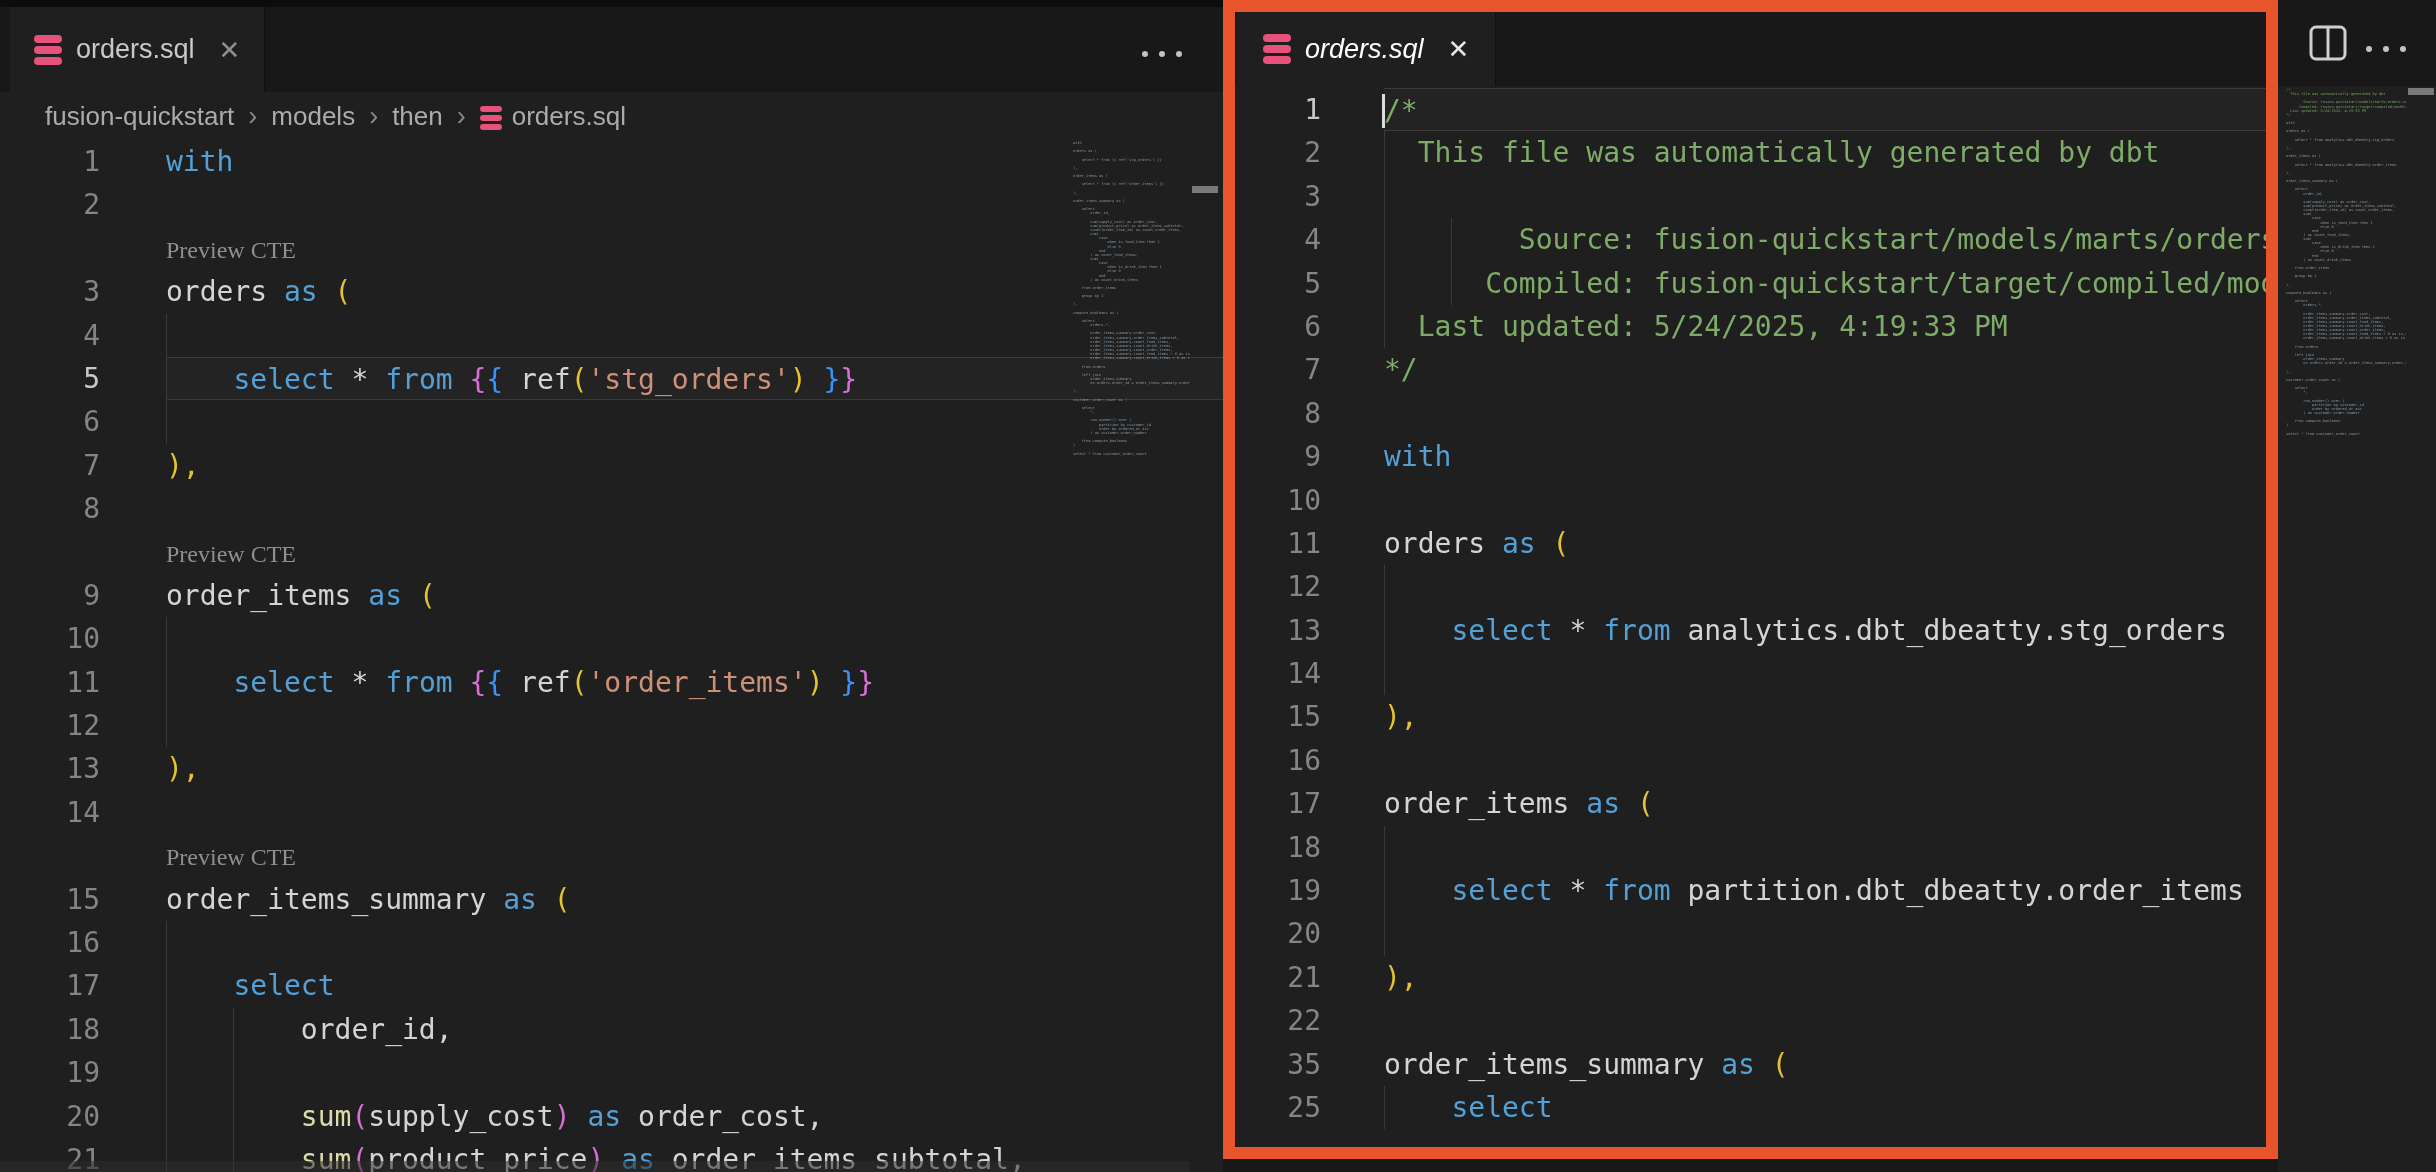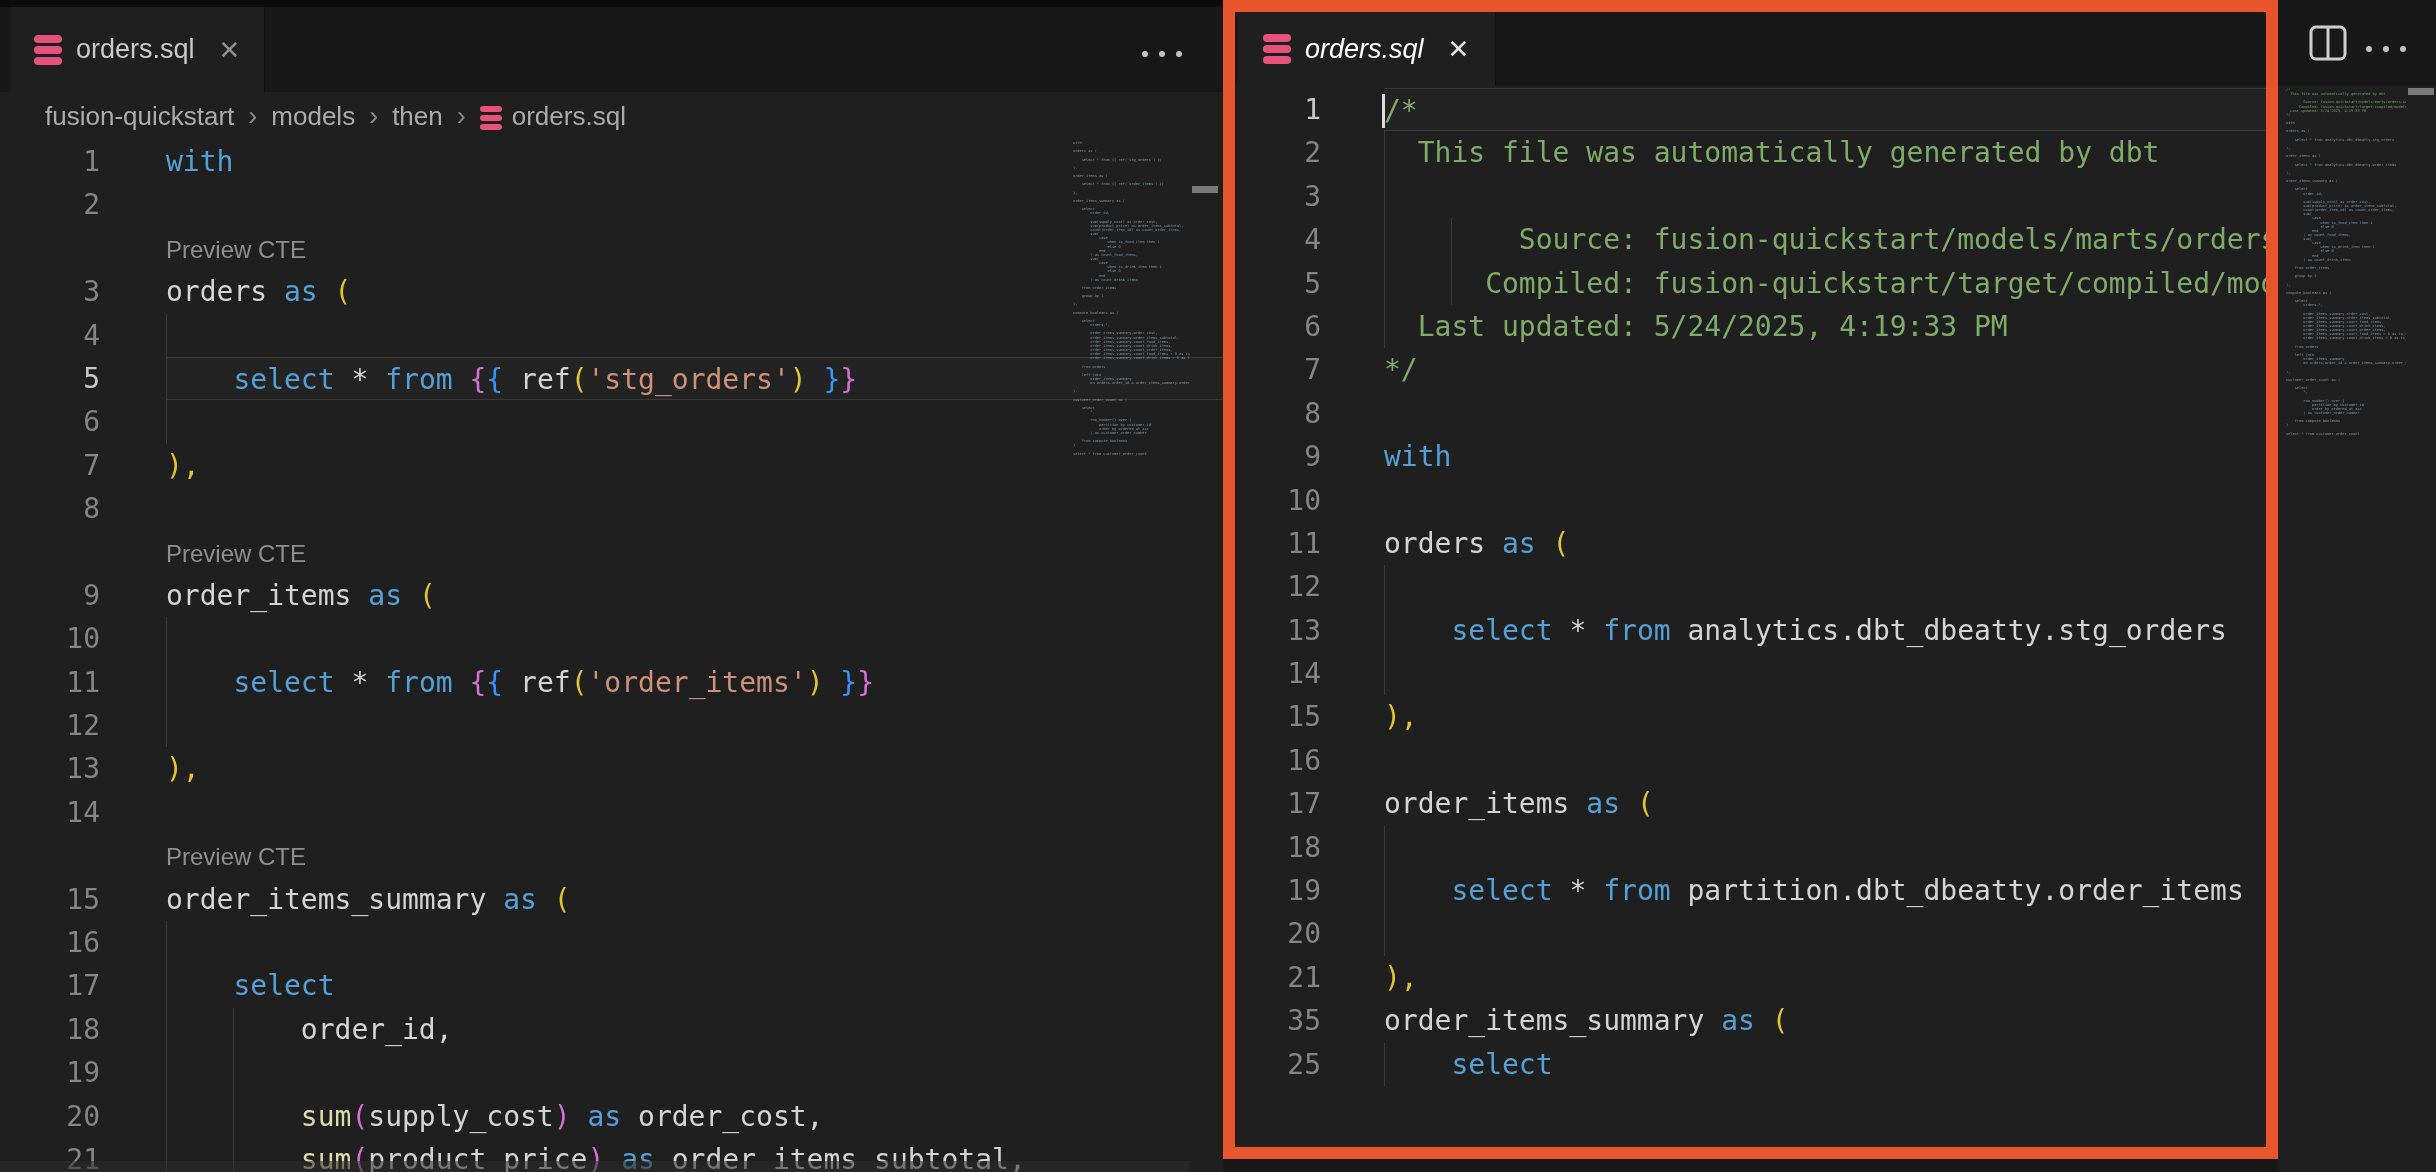--- a/index.html
+++ b/index.html
@@ -30,21 +30,21 @@
 
   
   .rows{position:absolute;overflow:hidden;font-family:"DejaVu Sans Mono","Liberation Mono",monospace;}
   .row{height:43.4px;display:flex;position:relative;}
   .gut{flex:0 0 100px;text-align:right;color:var(--line_number);
        font-size:28px;line-height:43.4px;}
   .gut.on{color:var(--line_number_active);}
   .code{margin-left:66px;flex:1;white-space:pre;position:relative;color:var(--foreground);
         font-size:28px;line-height:43.4px;}
   .code.cur{border-top:1.5px solid #3a3a3a;border-bottom:1.5px solid #3a3a3a;background:rgba(255,255,255,0.018);}
-  .lens{padding-left:166px;font-family:Liberation Sans, sans-serif;font-size:24px;
+  .lens{padding-left:166px;font-family:Liberation Serif, serif;font-size:24px;
         line-height:46px;color:var(--codelens);}
   .ig{position:absolute;top:0;bottom:0;width:1px;background:var(--guide);}
   .tk-k{color:var(--keyword);} .tk-f{color:var(--foreground);} .tk-cm{color:var(--comment);}
   .tk-s{color:var(--string);} .tk-fn{color:var(--function);text-align:right;}
   .tk-b1{color:var(--bracket_gold);} .tk-b2{color:var(--bracket_pink);} .tk-b3{color:var(--bracket_blue);}
 
   #left-rows{left:0;top:140px;width:1223px;height:1032px;}
   
   #right-rows .gut{flex:0 0 86px;}
   #right-rows .code{margin-left:63px;}
@@ -488,20 +488,24 @@
         </div>
         <div class="row">
           <div class="gut">20</div>
           <div class="code"><span class="ig" style="left: 0ch;"></span></div>
         </div>
         <div class="row">
           <div class="gut">21</div>
           <div class="code"><span class="tk-b1">),</span></div>
         </div>
         <div class="row">
+          <div class="gut">22</div>
+          <div class="code"></div>
+        </div>
+        <div class="row">
           <div class="gut">35</div>
           <div class="code"><span class="tk-f">order_items_summary </span><span class="tk-k">as</span><span class="tk-f"> </span><span class="tk-b1">(</span></div>
         </div>
         <div class="row">
           <div class="gut">25</div>
           <div class="code"><span class="ig" style="left: 0ch;"></span><span class="tk-f">    </span><span class="tk-k">select</span></div>
         </div>
       </div>
     <div id="caret"></div>
   </div>

